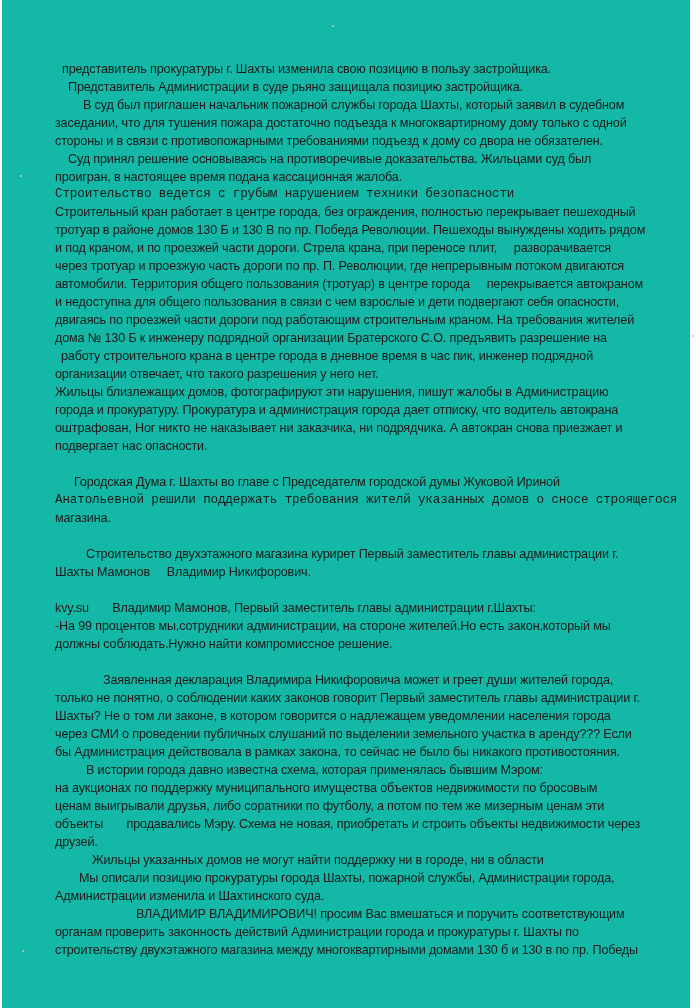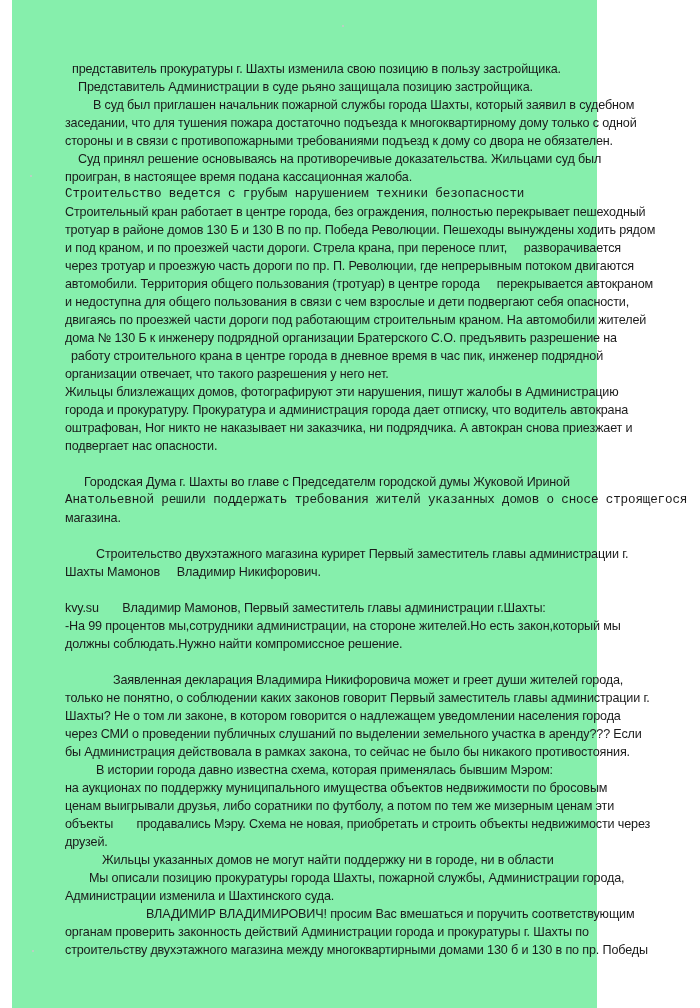--- a/index.html
+++ b/index.html
@@ -10,24 +10,24 @@
     body {
       width: 700px;
       height: 1008px;
       position: relative;
       overflow: hidden;
       font-family: "Liberation Sans", "DejaVu Sans", sans-serif;
       color: #1a1a1a;
     }
     .page {
       position: absolute;
-      left: 12px; top: 0;
-      width: 585px;
+      left: 2px; top: 0;
+      width: 688px;
       height: 1008px;
-      background: #86efac;
+      background: #14b8a6;
     }
     .ln {
       position: absolute;
       white-space: pre;
       font-size: 12.6px;
       line-height: 16px;
       letter-spacing: -0.15px;
       transform-origin: left top;
     }
     .speck {
@@ -49,21 +49,21 @@
       <div class="ln" style="left: 53px; top: 133px;">стороны и в связи с противопожарными требованиями подъезд к дому со двора не обязателен.</div>
       <div class="ln" style="left: 66px; top: 151px;">Суд принял решение основываясь на противоречивые доказательства. Жильцами суд был</div>
       <div class="ln" style="left: 53px; top: 169px;">проигран, в настоящее время подана кассационная жалоба.</div>
       <div class="ln" style="left: 53px; top: 186px; font-family: Liberation Mono, monospace;">Строительство ведется с грубым нарушением техники безопасности</div>
       <div class="ln" style="left: 53px; top: 204px;">Строительный кран работает в центре города, без ограждения, полностью перекрывает пешеходный</div>
       <div class="ln" style="left: 53px; top: 222px;">тротуар в районе домов 130 Б и 130 В по пр. Победа Революции. Пешеходы вынуждены ходить рядом</div>
       <div class="ln" style="left: 53px; top: 240px;">и под краном, и по проезжей части дороги. Стрела крана, при переносе плит,     разворачивается</div>
       <div class="ln" style="left: 53px; top: 258px;">через тротуар и проезжую часть дороги по пр. П. Революции, где непрерывным потоком двигаются</div>
       <div class="ln" style="left: 53px; top: 276px;">автомобили. Территория общего пользования (тротуар) в центре города     перекрывается автокраном</div>
       <div class="ln" style="left: 53px; top: 294px;">и недоступна для общего пользования в связи с чем взрослые и дети подвергают себя опасности,</div>
-      <div class="ln" style="left: 53px; top: 312px;">двигаясь по проезжей части дороги под работающим строительным краном. На автомобили жителей</div>
+      <div class="ln" style="left: 53px; top: 312px;">двигаясь по проезжей части дороги под работающим строительным краном. На требования жителей</div>
       <div class="ln" style="left: 53px; top: 330px;">дома № 130 Б к инженеру подрядной организации Братерского С.О. предъявить разрешение на</div>
       <div class="ln" style="left: 53px; top: 348px; margin-left: 6px;">работу строительного крана в центре города в дневное время в час пик, инженер подрядной</div>
       <div class="ln" style="left: 53px; top: 366px;">организации отвечает, что такого разрешения у него нет.</div>
       <div class="ln" style="left: 53px; top: 384px;">Жильцы близлежащих домов, фотографируют эти нарушения, пишут жалобы в Администрацию</div>
       <div class="ln" style="left: 53px; top: 402px;">города и прокуратуру. Прокуратура и администрация города дает отписку, что водитель автокрана</div>
       <div class="ln" style="left: 53px; top: 420px;">оштрафован, Ног никто не наказывает ни заказчика, ни подрядчика. А автокран снова приезжает и</div>
       <div class="ln" style="left: 53px; top: 438px;">подвергает нас опасности.</div>
       <div class="ln" style="left: 72px; top: 474px;">Городская Дума г. Шахты во главе с Председателм городской думы Жуковой Ириной</div>
       <div class="ln" style="left: 53px; top: 492px; font-family: Liberation Mono, monospace;">Анатольевной решили поддержать требования жителй указанных домов о сносе строящегося</div>
       <div class="ln" style="left: 53px; top: 510px;">магазина.</div>

